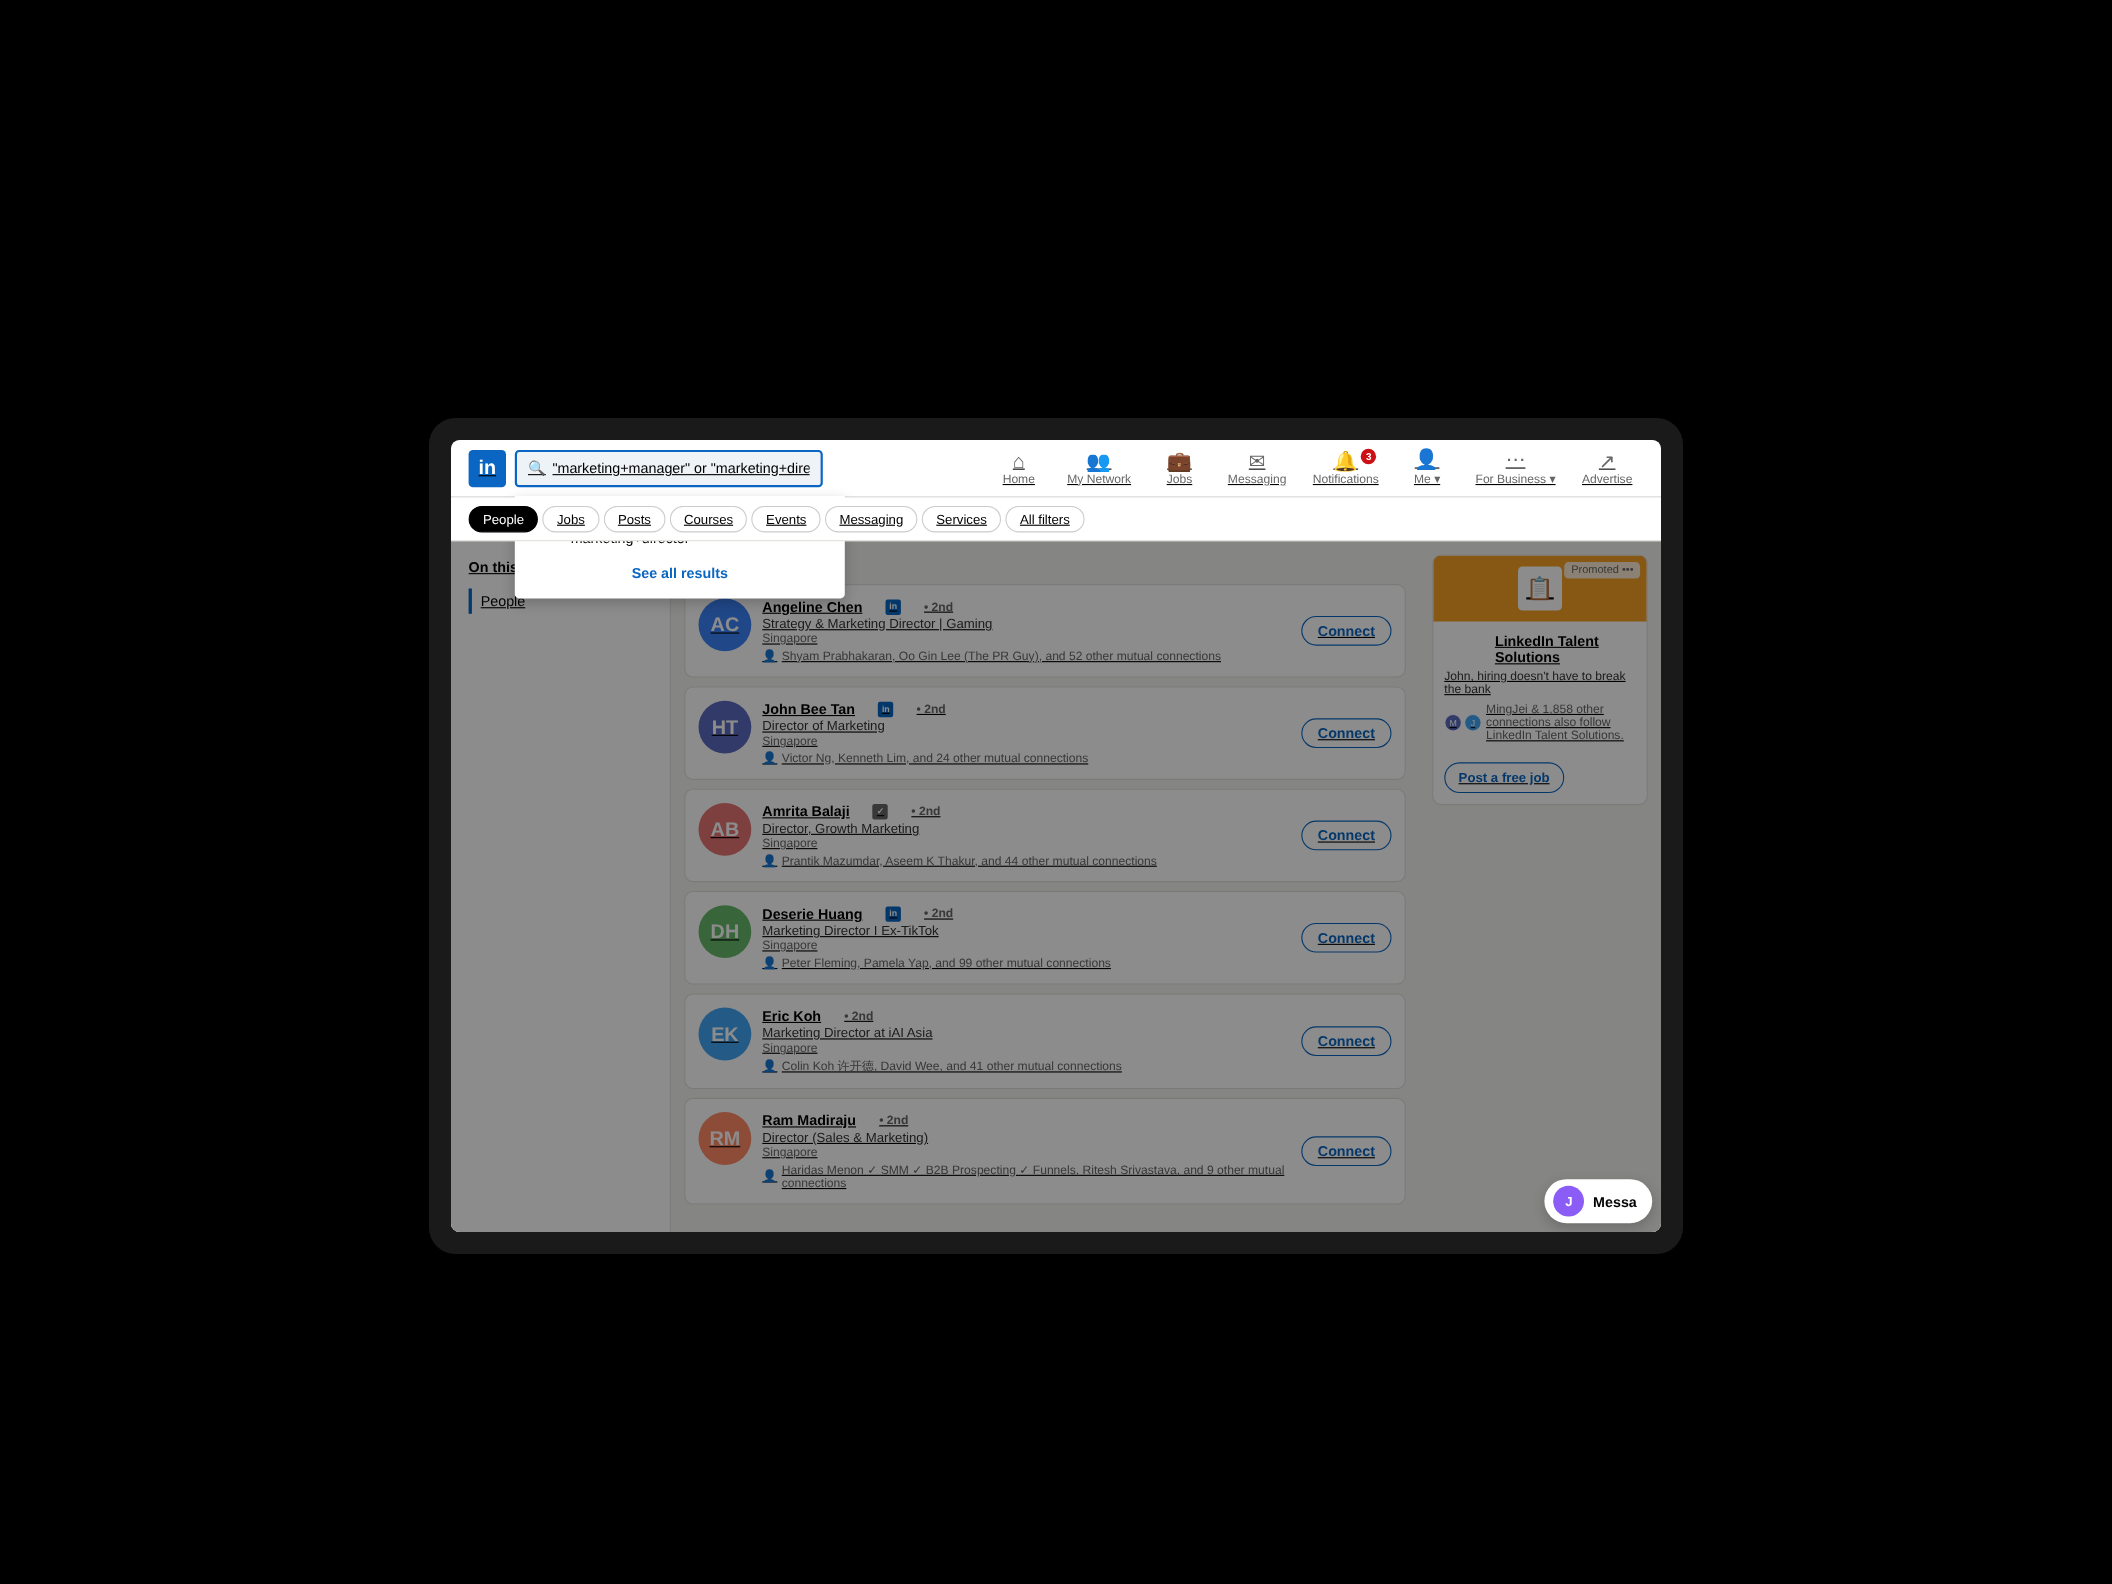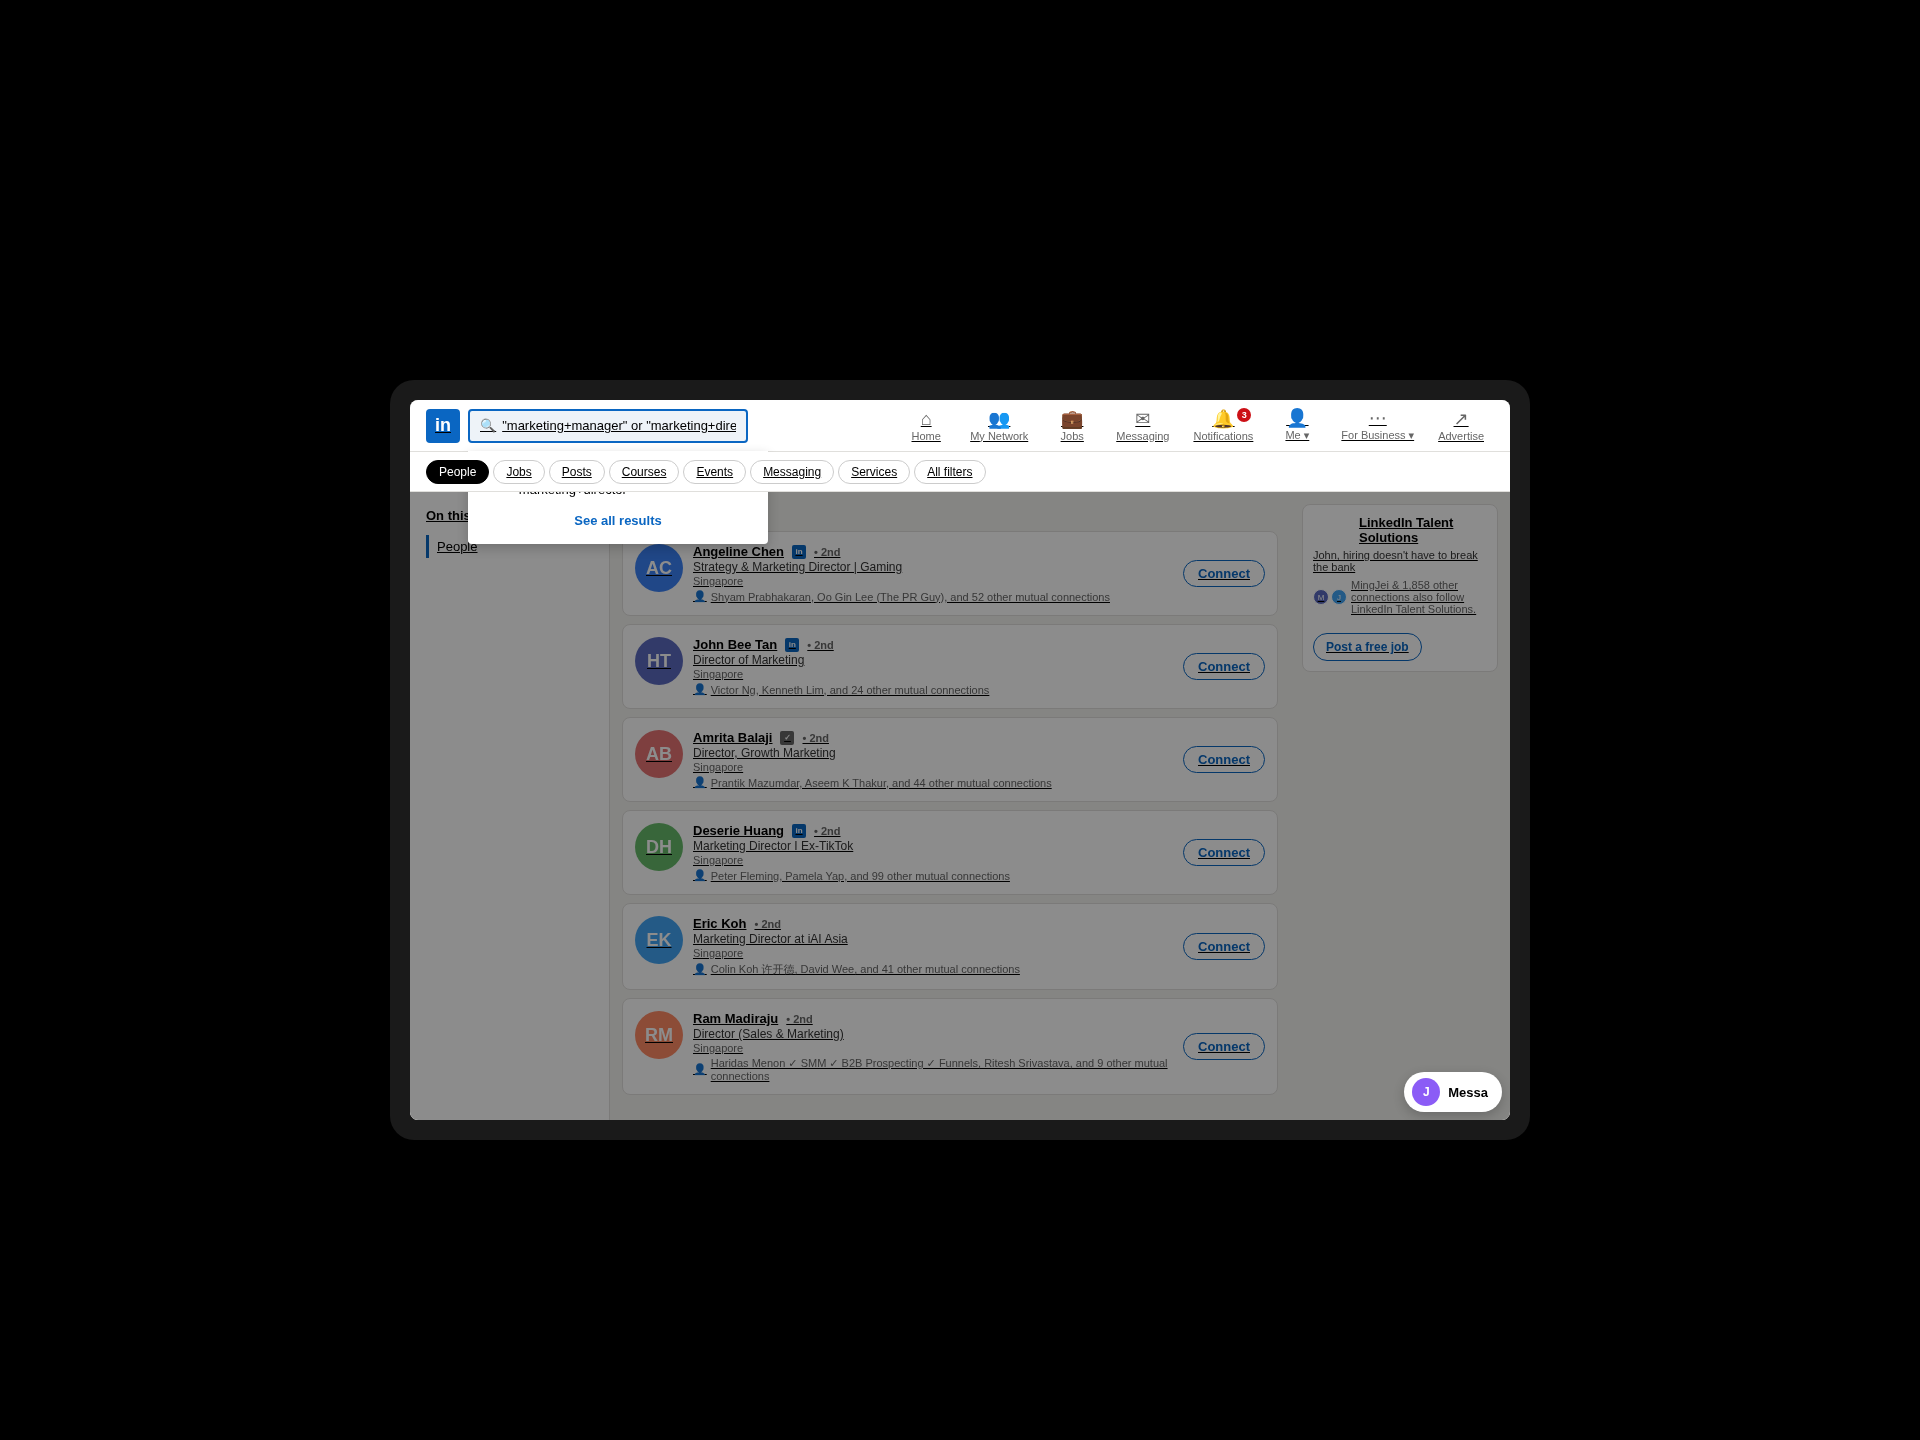--- a/index.html
+++ b/index.html
@@ -285,21 +285,21 @@
     }
     .person-info {
       flex: 1;
     }
     .person-name {
       font-size: 13px;
       font-weight: 600;
       color: #000;
       display: flex;
       align-items: center;
-      gap: 8px;
+      gap: 21px;
       text-align: right;
     }
     .person-badge {
       width: 14px;
       height: 14px;
       background: #0a66c2;
       border-radius: 2px;
       display: inline-flex;
       align-items: center;
       justify-content: center;
@@ -654,20 +654,26 @@
               Haridas Menon ✓ SMM ✓ B2B Prospecting ✓ Funnels, Ritesh Srivastava, and 9 other mutual connections
             </div>
           </div>
           <button class="connect-btn">Connect</button>
         </div>
 
       </main>
 
       <aside class="right-sidebar">
         <div class="promo-card">
+          <div class="promo-card-header">
+            <span class="promoted-badge">Promoted •••</span>
+            <div class="promo-logo">
+              <span>📋</span>
+            </div>
+          </div>
           <div class="promo-card-body">
             <div class="promo-title">LinkedIn Talent Solutions</div>
             <div class="promo-desc">John, hiring doesn't have to break the bank</div>
             <div class="promo-followers">
               <div style="display:flex; gap:2px;">
                 <span class="mini-avatar" style="background:#5c6bc0;">M</span>
                 <span class="mini-avatar" style="background:#42a5f5;">J</span>
               </div>
               <span>MingJei &amp; 1,858 other connections also follow LinkedIn Talent Solutions.</span>
             </div>

